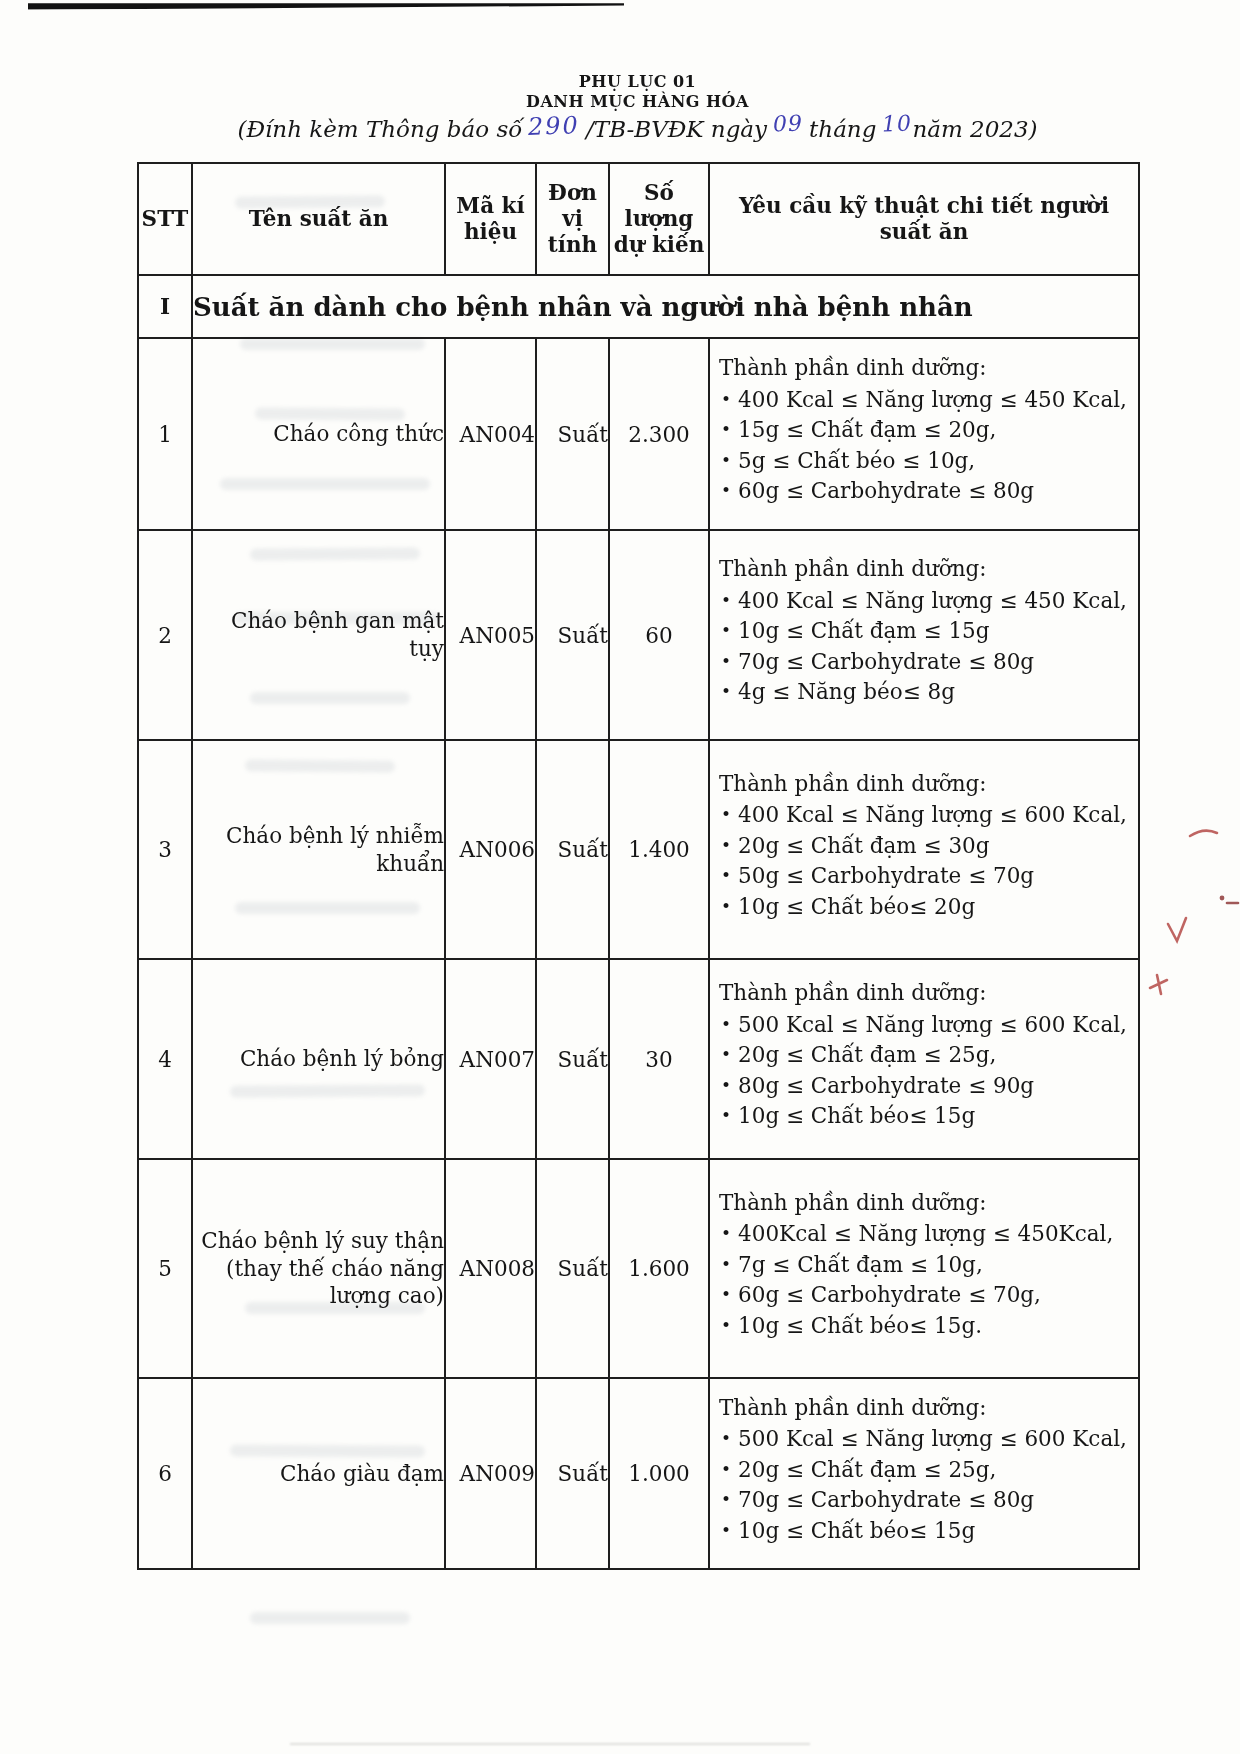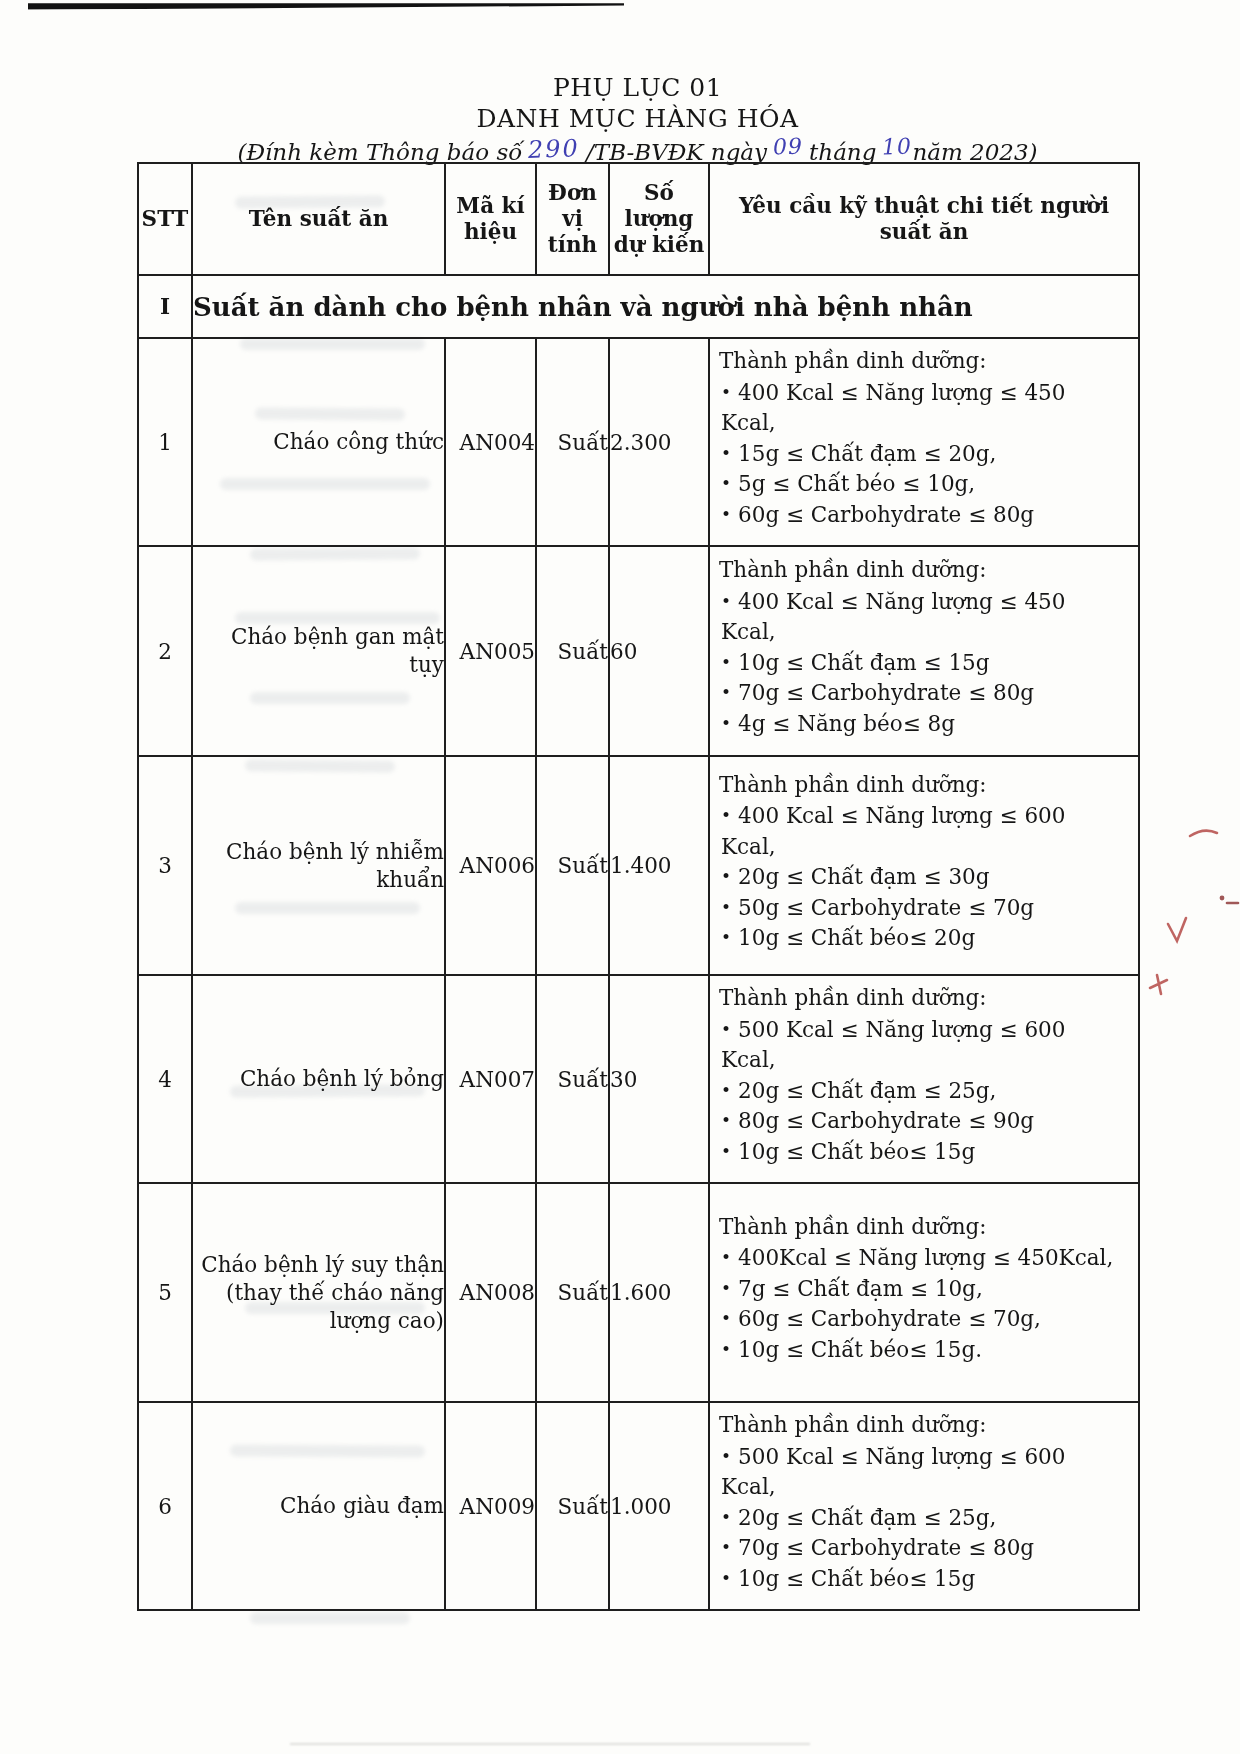--- a/index.html
+++ b/index.html
@@ -18,21 +18,21 @@
     position:absolute;height:12px;border-radius:6px;background:#97a0ab;
     opacity:.16;filter:blur(2px);pointer-events:none;
   }
   .page-edge-bottom{
     position:absolute;left:290px;top:1743px;width:520px;height:2px;
     background:#c9c9c6;opacity:.6;filter:blur(1px);
   }
   .margin-marks{position:absolute;left:1140px;top:798px;width:100px;height:240px;}
   
   .head-block{position:absolute;left:137px;top:72px;width:1001px;text-align:center;}
-  .title-1,.title-2{font-weight:normal;font-size:25px;line-height:1.25;letter-spacing:.5px;}
+  .title-1,.title-2{font-weight:bold;font-size:16px;line-height:1.25;letter-spacing:.5px;}
   .subtitle{font-style:italic;font-size:23px;margin-top:3px;white-space:nowrap;}
   .hand{
     font-style:italic;color:var(--ink-blue,#4040b2);font-size:24px;
     display:inline-block;transform:rotate(-2deg);letter-spacing:2px;
     position:relative;top:-3px;margin:0 6px;
   }
   .hand.small{font-size:22px;top:-6px;letter-spacing:1px;}
   
   table.doc{
     position:absolute;left:137px;top:162px;width:1001px;
@@ -44,26 +44,26 @@
     overflow:hidden;box-sizing:border-box;padding:0;
   }
   tr.h-header{height:112px;}
   tr.h-section{height:63px;}
   tr.r1{height:192px;} tr.r2{height:210px;} tr.r3{height:219px;}
   tr.r4{height:200px;} tr.r5{height:219px;} tr.r6{height:191px;}
   th{font-weight:bold;text-align:center;line-height:1.22;padding:2px 4px;}
   .c-stt{text-align:center;}
   .c-name{text-align:right;padding:2px 4px 2px 7px;line-height:1.3;}
   .c-code,.c-unit{text-align:right;margin-top:8px;}
-  .c-qty{text-align:left;}
+  .c-qty{text-align:center;}
   .section-label{font-weight:bold;text-align:left;padding-left:44px;font-size:26px;}
   .c-req{vertical-align:top;}
   .req-inner{
     height:100%;box-sizing:border-box;display:flex;flex-direction:column;
-    padding:7px 23px 15px 9px;line-height:1.42;
+    padding:7px 6px 15px 9px;line-height:1.42;
   }
   .req-title{margin-bottom:1px;}
   .bullet{padding-left:2px;}
   .bullet::before{content:"\2022";font-size:17px;margin-right:7px;position:relative;top:-2px;}
   .bullet.spaced{margin-top:auto;}
 </style>
 </head>
 <body>
 
 <div class="scan-line-top"></div>

